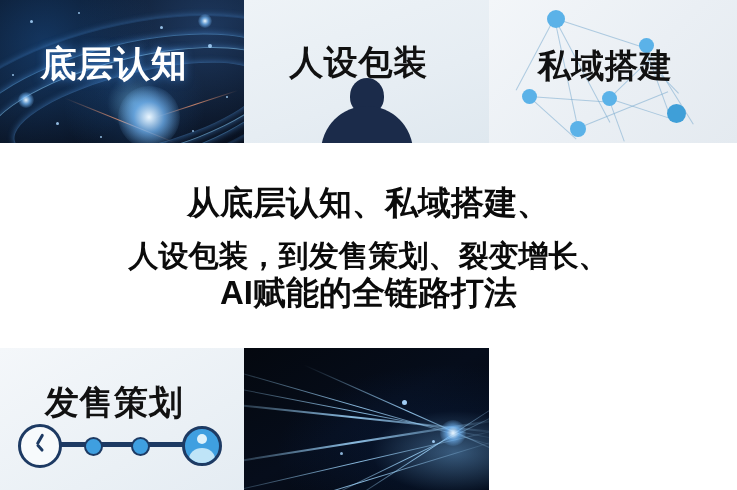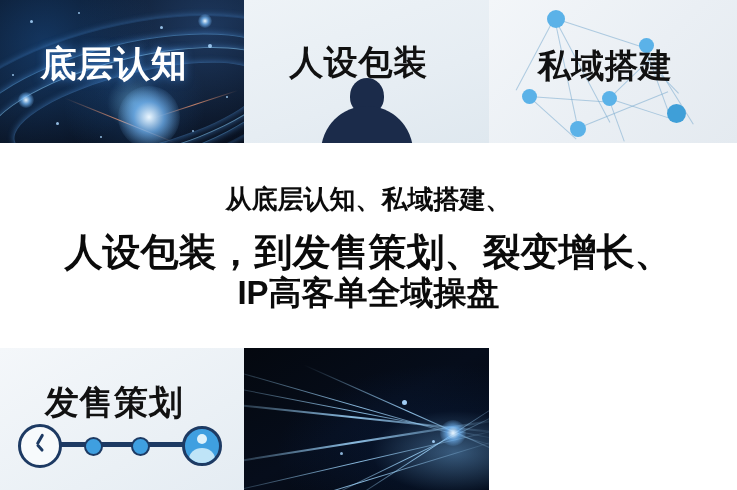--- a/index.html
+++ b/index.html
@@ -97,22 +97,22 @@
   .beam.th{height:2px;}
 
   
   .center{
     position:absolute;left:0;top:143px;width:737px;height:205px;
     background:#ffffff;display:flex;flex-direction:column;
     align-items:center;justify-content:center;
   }
   .t-line{color:#0b0b0b;font-weight:bold;line-height:1.04;white-space:nowrap;text-align:center;}
   .t1{font-size:40px;letter-spacing:.5px;}
-  .t2{font-size:26px;margin-top:5px;}
-  .t3{font-size:38px;margin-top:20px;}
+  .t2{font-size:33px;margin-top:5px;}
+  .t3{font-size:30px;margin-top:20px;}
   .t4{font-size:33px;margin-top:4px;}
 </style>
 </head>
 <body>
 
 <div class="stage">
 
   <div class="row row-top">
 
     <div class="panel p-a">
@@ -169,21 +169,21 @@
         <div class="node d" style="left:178px;top:104px;width:19px;height:19px;"></div>
         <div class="node" style="left:81px;top:121px;width:16px;height:16px;"></div>
       </div>
       <div class="cap" style="top:44px;font-size:33px;color:#111;">私域搭建</div>
     </div>
   </div>
 
   <div class="center">
     <div class="t-line t2">从底层认知、私域搭建、</div>
     <div class="t-line t3">人设包装，到发售策划、裂变增长、</div>
-    <div class="t-line t4">IP高客单全域操盘</div>
+    <div class="t-line t4">AI赋能的全链路打法</div>
   </div>
 
   <div class="row row-bottom">
 
     <div class="panel p-a">
       <div class="bg-time">
         <div class="tl-line"></div>
         <div class="tl-clock">
           <div class="tl-hand" style="left:16px;top:16px;width:12px;height:3px;transform:rotate(-60deg);"></div>
           <div class="tl-hand" style="left:16px;top:16px;width:9px;height:3px;transform:rotate(48deg);"></div>

